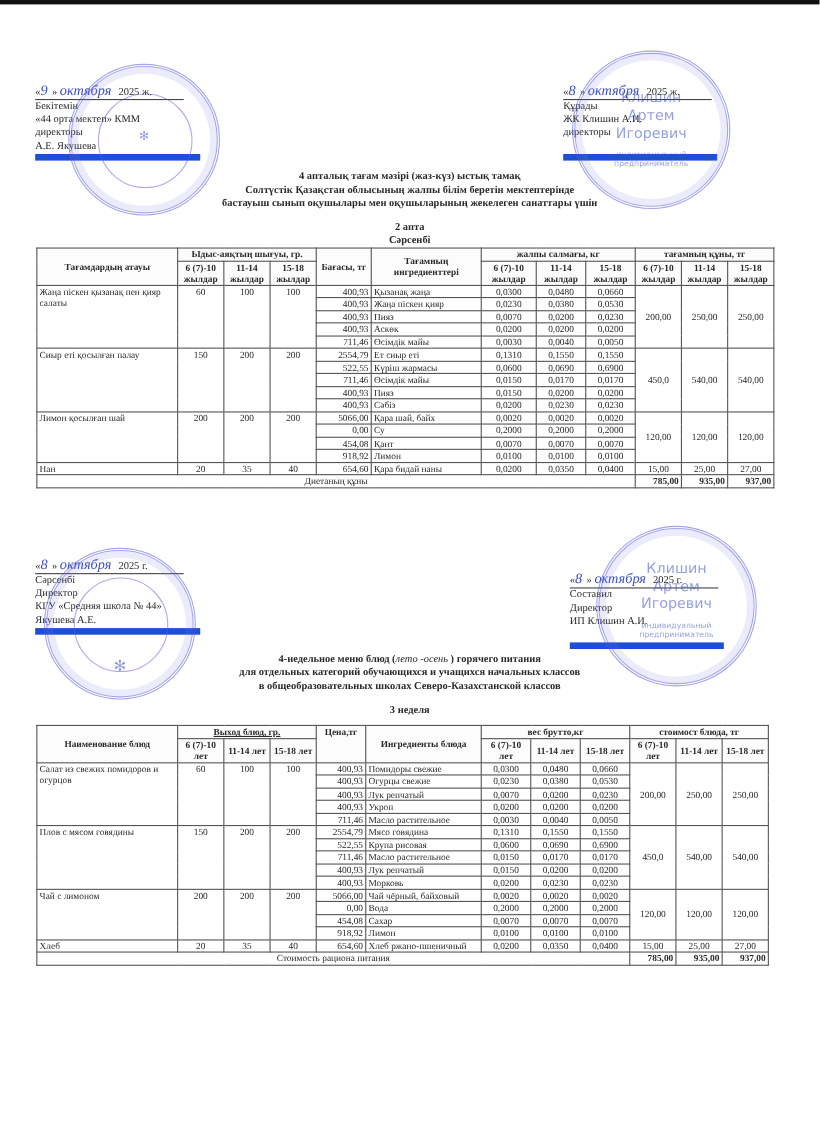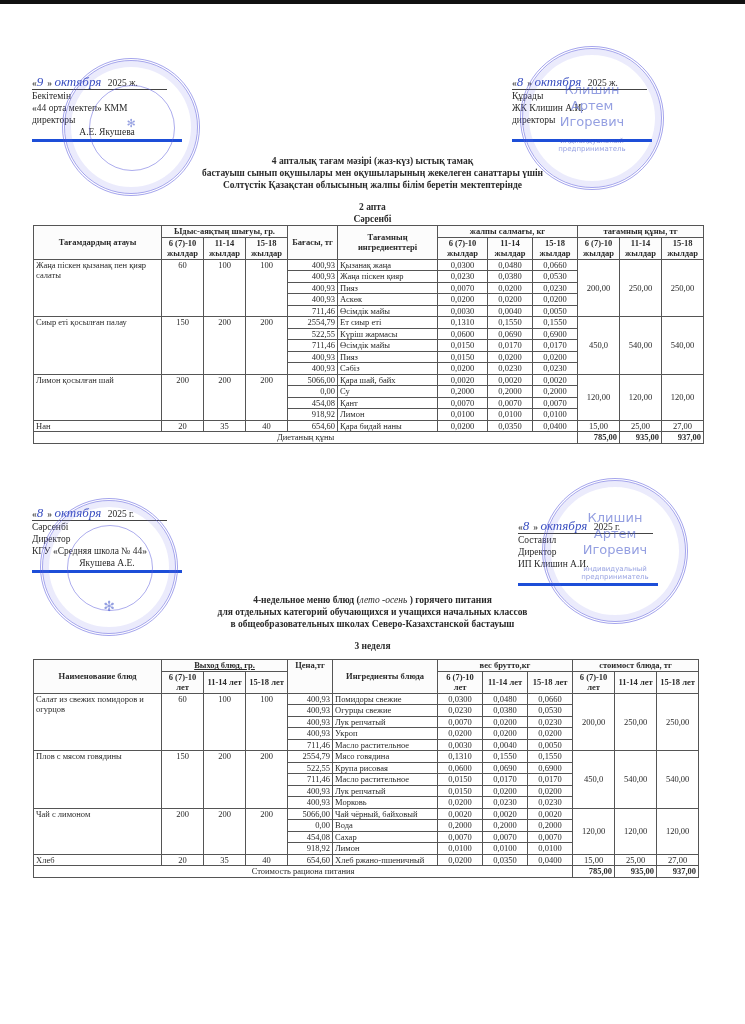--- a/index.html
+++ b/index.html
@@ -2,21 +2,21 @@
 <html><head>
 <meta charset="utf-8">
 <style>
   html, body { margin:0; padding:0; }
   body { width:745px; height:1024px; background:#fff; position:relative; overflow:hidden;
          font-family:"Liberation Serif","DejaVu Serif",serif; color:#2a2a2a; }
   .topbar { position:absolute; left:0; top:0; width:745px; height:4px; background:#111; }
   .approve { position:absolute; font-size:9.5px; line-height:12px; }
   .approve .date { border-bottom:1px solid #444; width:135px; white-space:nowrap; }
   .approve .date .hand { color:#3a4fc0; font-style:italic; font-size:13px; margin-right:4px; }
-  .approve .sigline { border-bottom:3px solid #1d4ed8; width:150px; height:13px; text-align:center; }
+  .approve .sigline { border-bottom:6px solid #1d4ed8; width:150px; height:13px; text-align:left; }
   .stamp { position:absolute; border-radius:50%; border:3px double rgba(90,90,220,0.55);
            box-shadow: inset 0 0 0 6px rgba(120,120,235,0.15); pointer-events:none; }
   .stamp .inner { position:absolute; left:18%; top:18%; width:64%; height:64%; border-radius:50%;
                   border:1.5px solid rgba(90,90,220,0.5); }
   .stamp .txt { position:absolute; width:100%; text-align:center; color:rgba(60,80,200,0.55);
                 font-family:"DejaVu Sans",sans-serif; font-size:11px; line-height:14px; }
   .title { position:absolute; left:0; width:745px; text-align:center; font-weight:bold;
            font-size:9.5px; line-height:12px; }
   .title .it { font-style:italic; font-weight:normal; }
   table.menu { position:absolute; border-collapse:collapse; font-size:8.5px; line-height:10.5px;
@@ -55,22 +55,22 @@
 </div>
 <div class="stamp" style="left:520px; top:46px; width:138px; height:138px;">
   <div class="txt" style="top:34px;font-size:13px;">Клишин</div>
   <div class="txt" style="top:50px;font-size:13px;">Артем</div>
   <div class="txt" style="top:66px;font-size:13px;">Игоревич</div>
   <div class="txt" style="top:88px;font-size:7px;line-height:8px;padding:0 30px;box-sizing:border-box;">индивидуальный предприниматель</div>
 </div>
 
 <div class="title" style="top:155px;">
   <div>4 апталық тағам мәзірі (жаз-күз) ыстық тамақ</div>
+  <div>Солтүстік Қазақстан облысының жалпы білім беретін мектептерінде</div>
   <div>бастауыш сынып оқушылары мен оқушыларының жекелеген санаттары үшін</div>
-  <div>Солтүстік Қазақстан облысының жалпы білім беретін мектептерінде</div>
   <div style="margin-top:10px;">2 апта</div>
   <div>Сәрсенбі</div>
 </div>
 
 <table class="menu" id="tbl-kz" style="left:33px; top:225px; width:656px;">
   <colgroup>
     <col style="width:128px">
       <col style="width:42px">
       <col style="width:42px">
       <col style="width:42px">
@@ -271,21 +271,21 @@
 <div class="stamp" style="left:542px; top:478px; width:140px; height:140px;">
   <div class="txt" style="top:30px;font-size:13px;">Клишин</div>
   <div class="txt" style="top:46px;font-size:13px;">Артем</div>
   <div class="txt" style="top:62px;font-size:13px;">Игоревич</div>
   <div class="txt" style="top:84px;font-size:7px;line-height:8px;padding:0 30px;box-sizing:border-box;">индивидуальный предприниматель</div>
 </div>
 
 <div class="title" style="top:594px;">
   <div><span>4-недельное меню блюд (</span><span class="it">лето -осень</span><span> ) горячего питания</span></div>
   <div>для отдельных категорий обучающихся и учащихся начальных классов</div>
-  <div>в общеобразовательных школах Северо-Казахстанской бастауыш</div>
+  <div>в общеобразовательных школах Северо-Казахстанской классов</div>
   <div style="margin-top:10px;">3 неделя</div>
 </div>
 
 <table class="menu" id="tbl-ru" style="left:33px; top:659px; width:656px;">
   <colgroup>
     <col style="width:128px">
       <col style="width:42px">
       <col style="width:42px">
       <col style="width:42px">
     <col style="width:45px">

